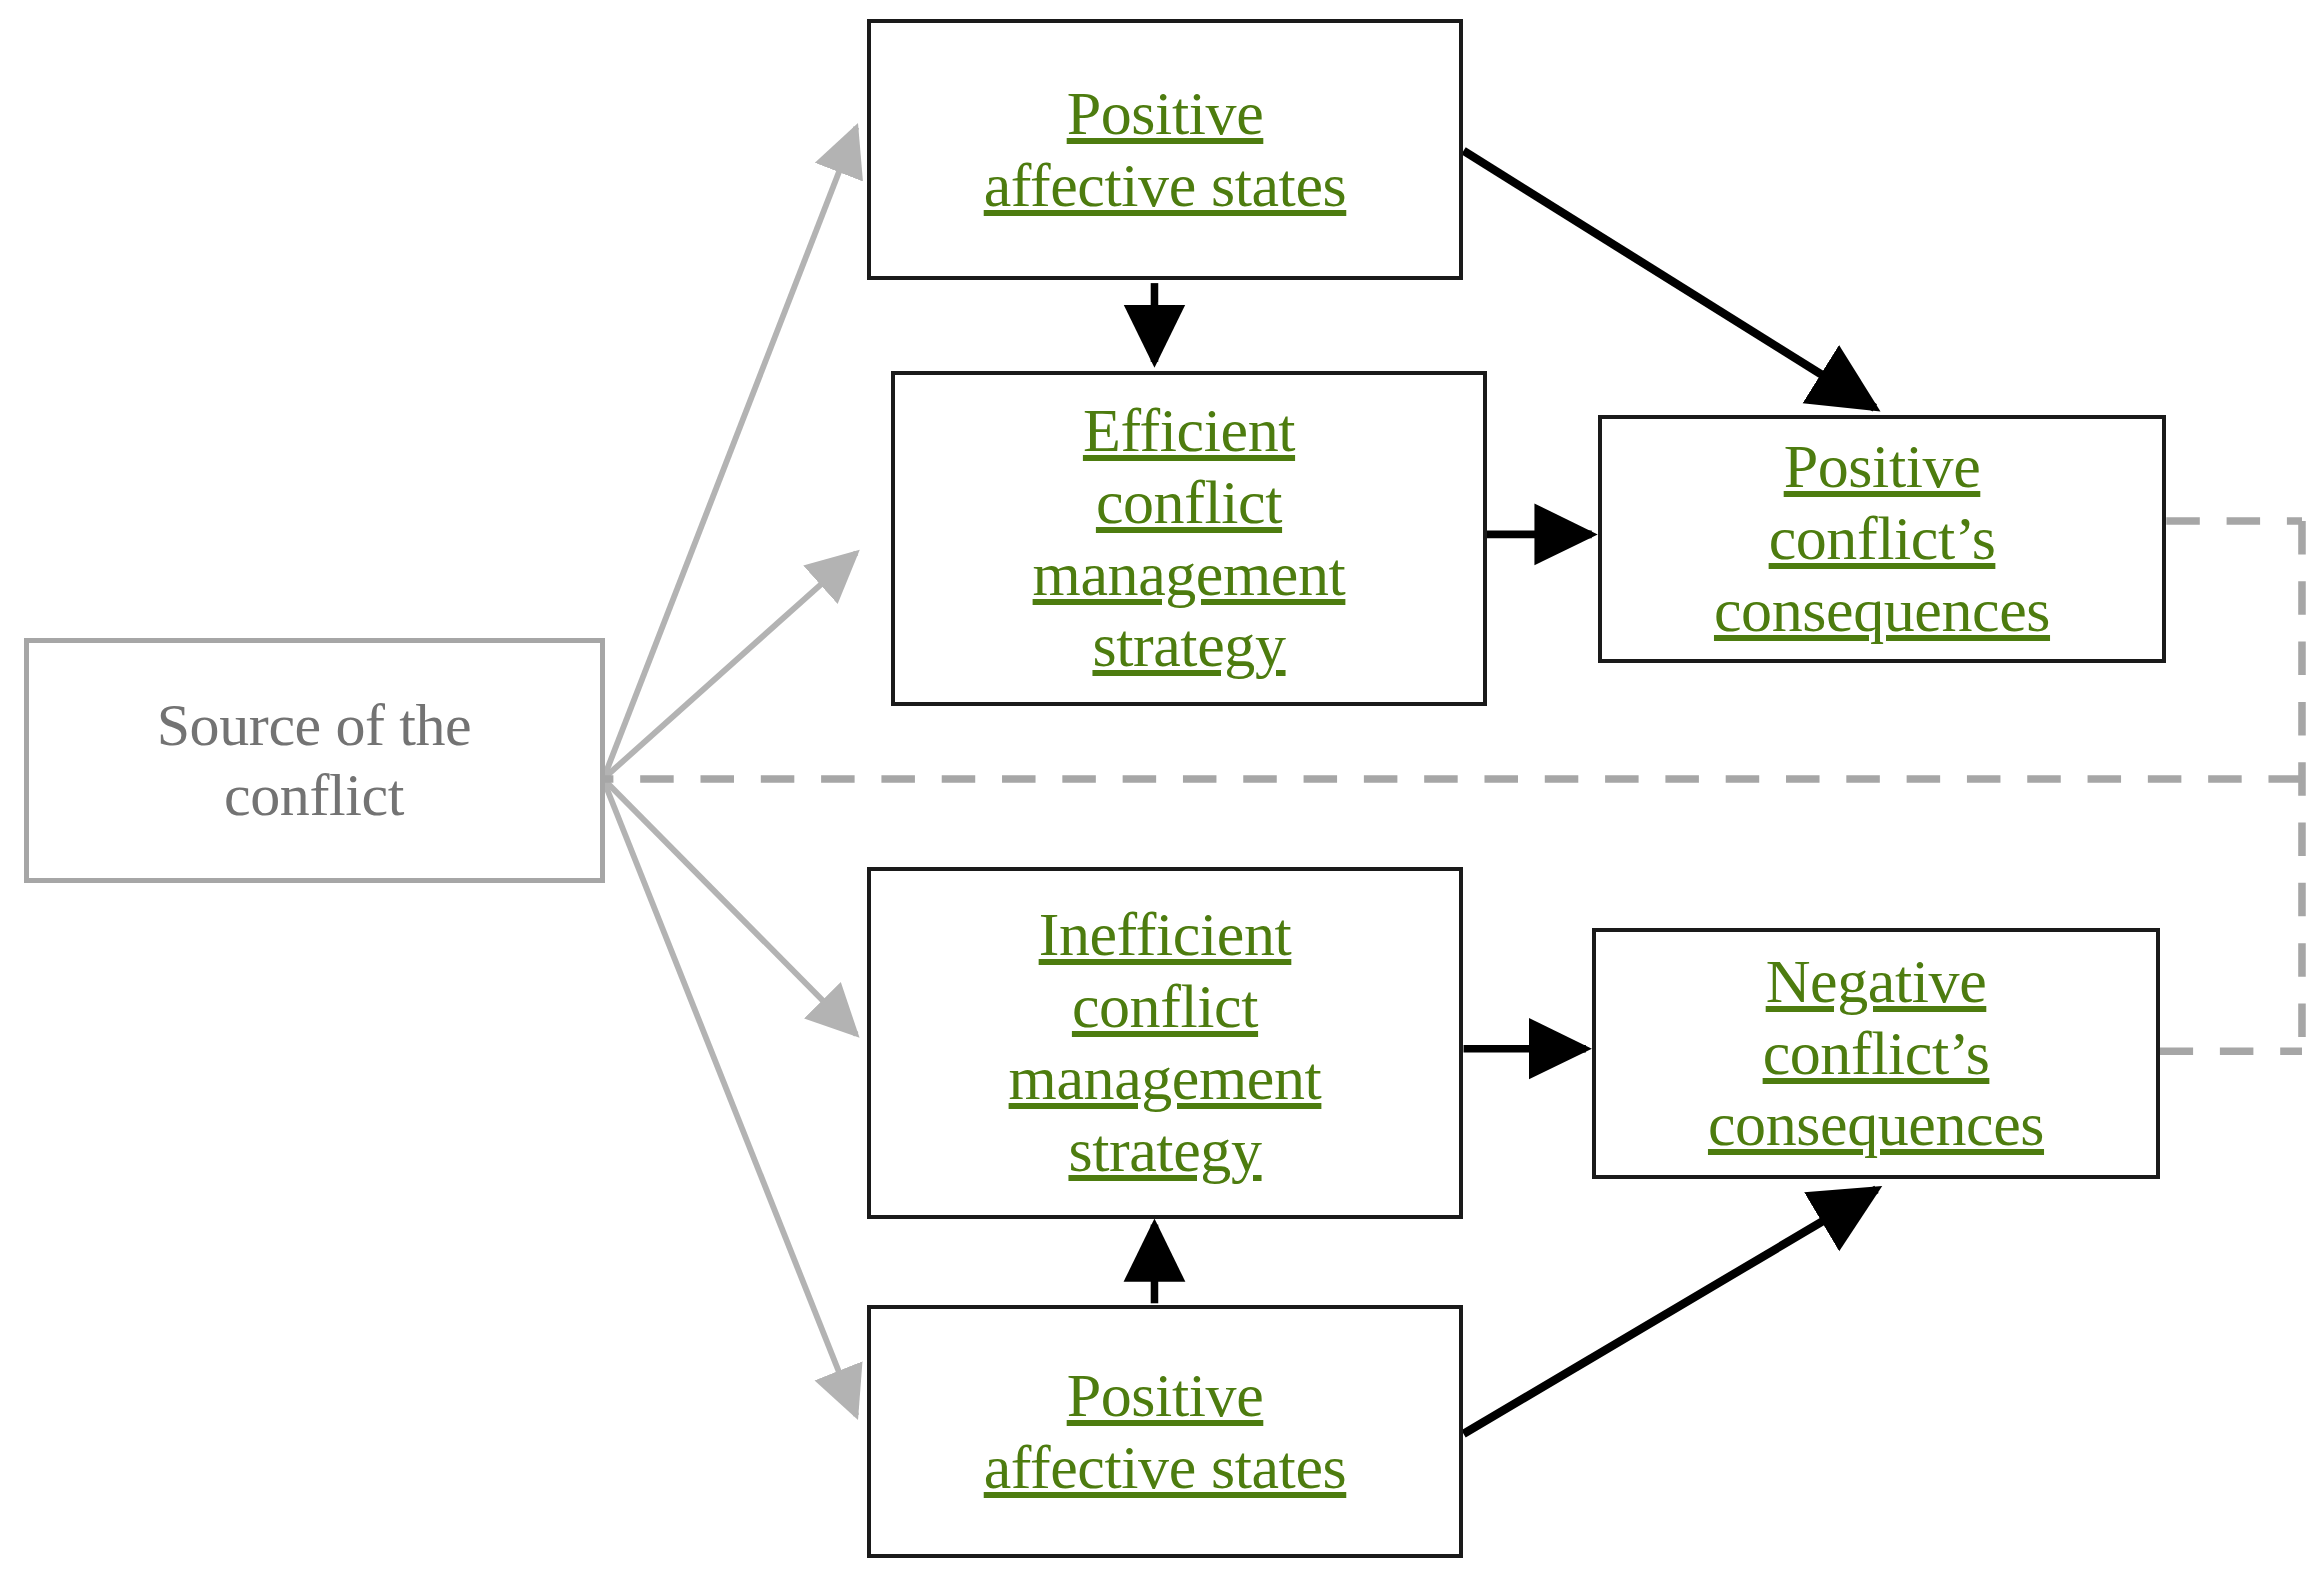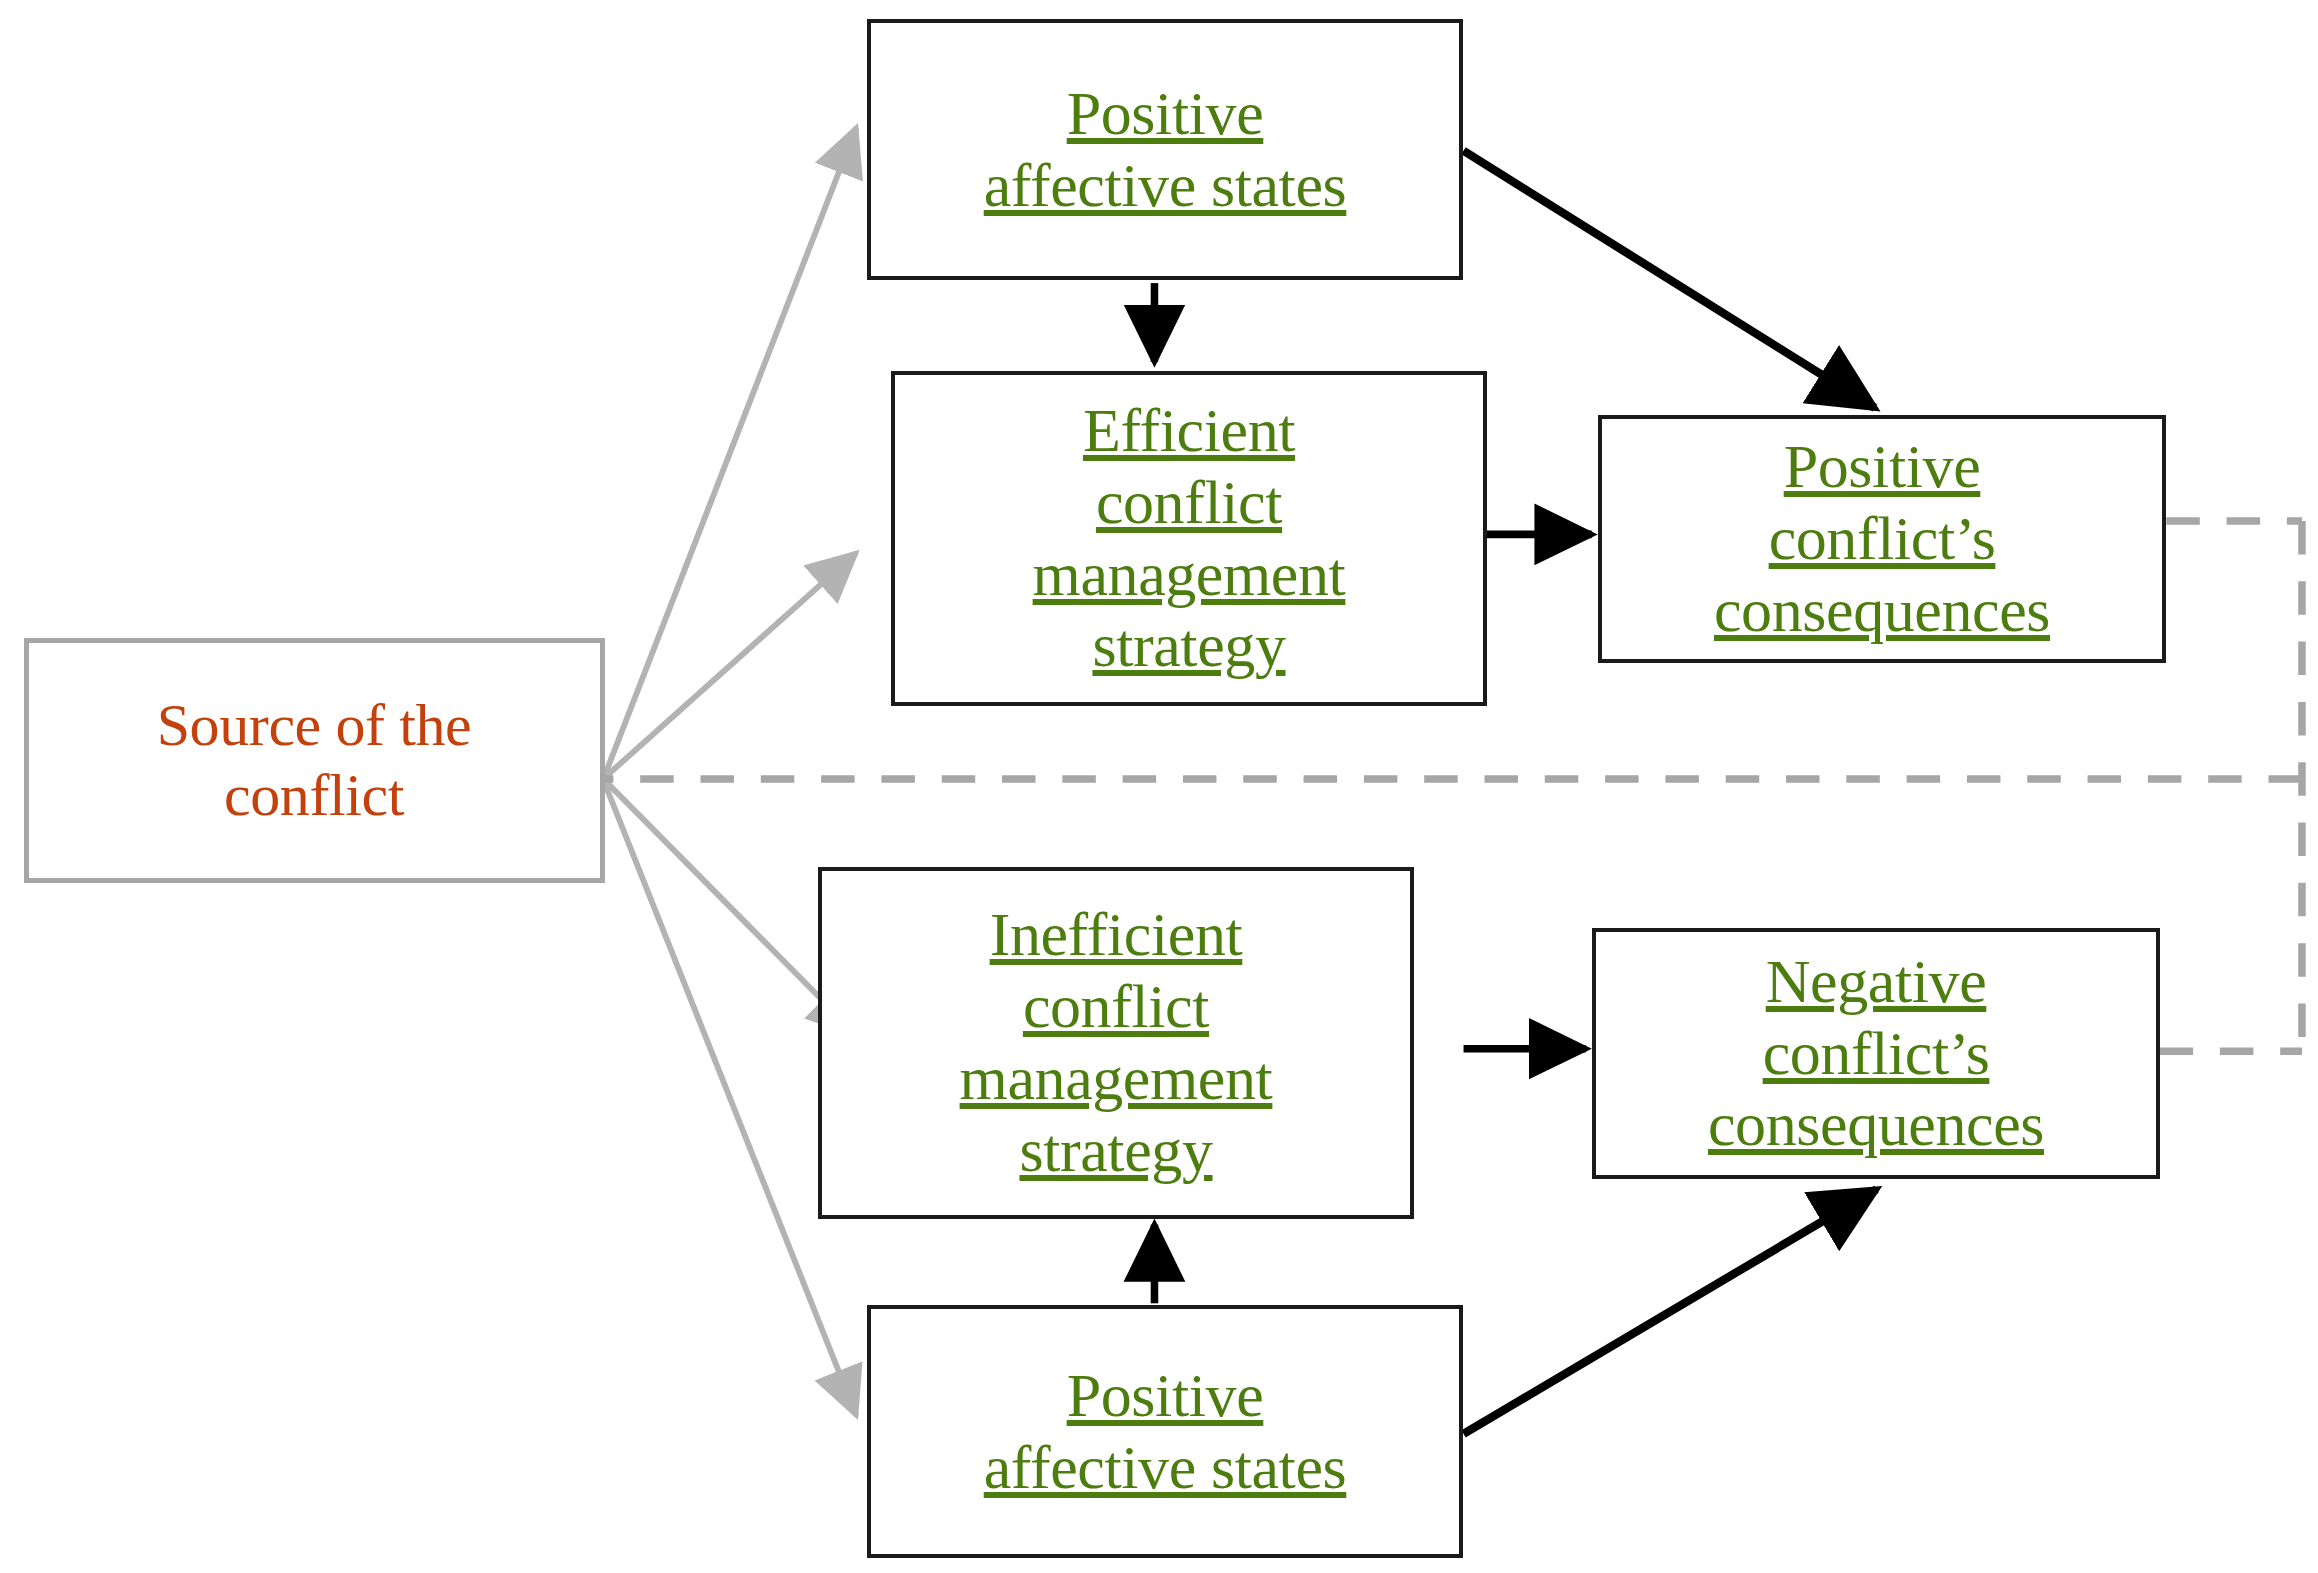--- a/index.html
+++ b/index.html
@@ -31,34 +31,34 @@
     background: #ffffff;
     line-height: 1.16;
   }
   .node-box.black {
     border: 4.2px solid #1a1a1a;
     color: #4d7c0f;
     text-decoration: underline;
   }
   .node-box.gray {
     border: 5px solid #a6a6a6;
-    color: #c2410c;
+    color: #737373;
   }
   .node-label {
     display: block;
     padding: 0 8.4px;
     white-space: pre-line;
     letter-spacing: -0.4px;
   }
 
   
   #node-pos-affect-top   { left: 867px; top: 19px;   width: 596px; height: 261px; font-size: 62px; }
   #node-efficient        { left: 867px; top: 371px;  width: 596px; height: 335px; font-size: 62px; margin-left: 24px; }
   #node-pos-consequences { left: 1598px; top: 415px;  width: 568px; height: 248px; font-size: 62px; }
-  #node-inefficient      { left: 818px; top: 867px; width: 596px; height: 352px; font-size: 62px; }
+  #node-inefficient      { left: 867px; top: 867px; width: 596px; height: 352px; font-size: 62px; }
   #node-neg-consequences { left: 1592px; top: 928px; width: 568px; height: 251px; font-size: 62px; }
   #node-pos-affect-bot   { left: 867px; top: 1305px; width: 596px; height: 253px; font-size: 62px; }
   #node-source           { left: 23.5px;   top: 638px;  width: 581px; height: 245px; font-size: 60px; }
 </style>
 </head>
 <body>
 
 <div id="diagram-root">
 
   <svg id="flow-svg" viewBox="0 0 2768 1878">

